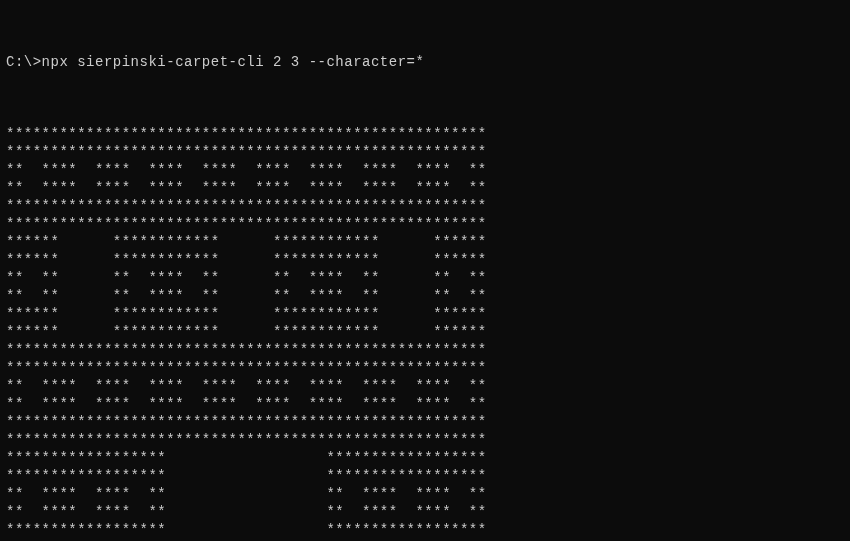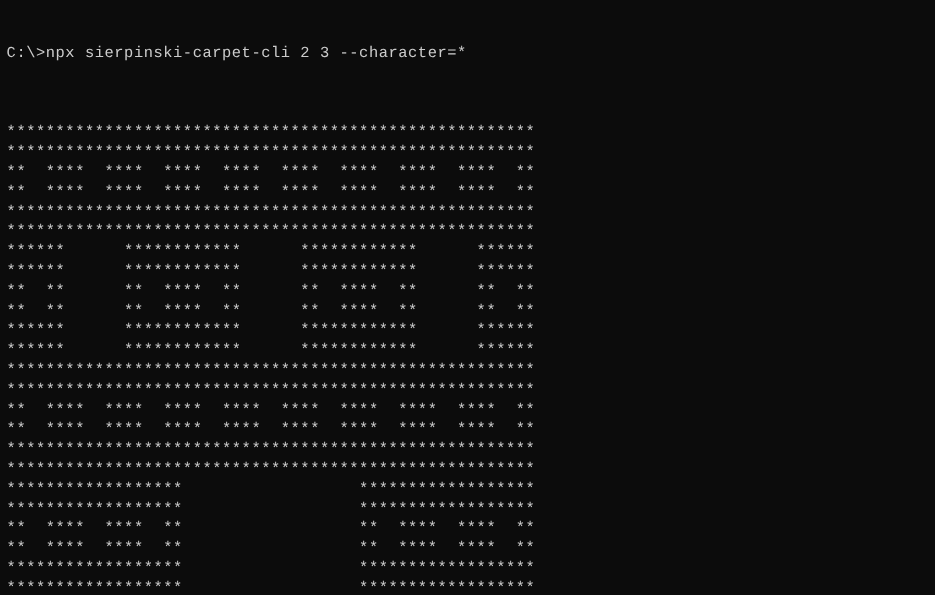--- a/index.html
+++ b/index.html
@@ -17,20 +17,21 @@
       height: 541px;
       padding: 4px 6px;
       overflow: hidden;
     }
     .terminal {
       white-space: pre;
       letter-spacing: 0.5px;
     }
     .prompt-line {
       white-space: pre;
+      margin-top: 13px;
     }
     .output {
       white-space: pre;
       margin-top: 18px;
       margin-bottom: 18px;
     }
   </style>
 </head>
 <body>
 

